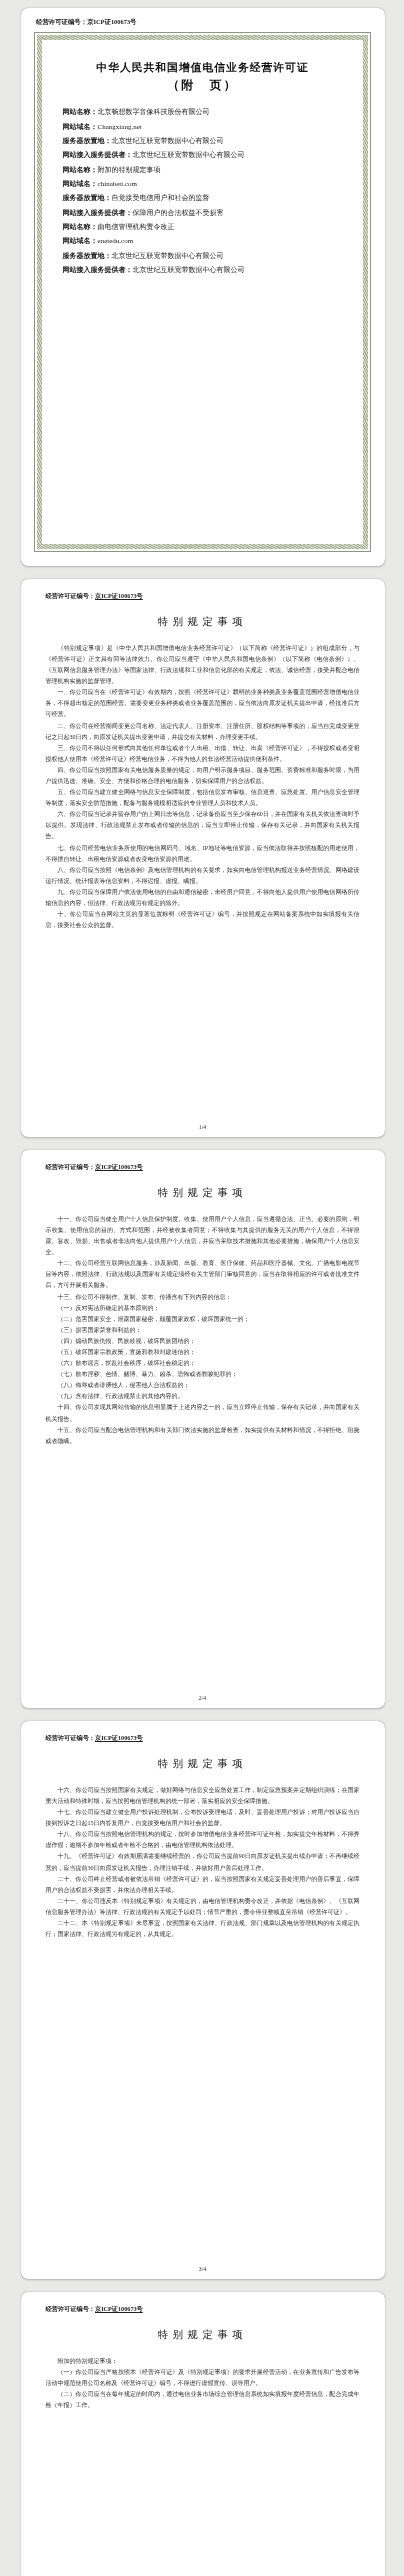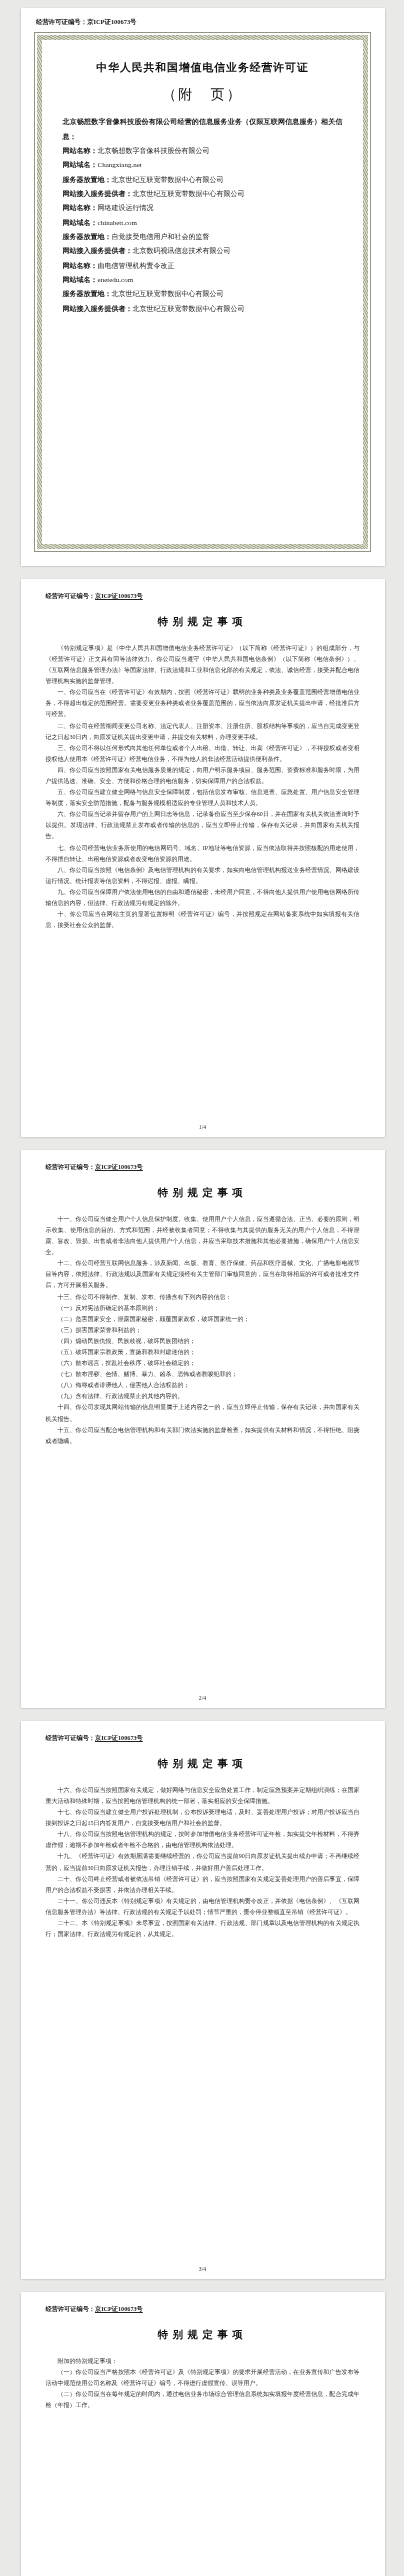--- a/index.html
+++ b/index.html
@@ -14,20 +14,21 @@
   }
   .page {
     width: 364px;
     height: 558px;
     margin: 0 auto 13px auto;
     background: #ffffff;
     box-shadow: 0 0.5px 2.1px rgba(0,0,0,0.25), 0 0 0.5px rgba(0,0,0,0.3);
     position: relative;
     display: flex;
     flex-direction: column;
+    border-radius: 7px;
   }
   
   .cert-header {
     padding: 10.3px 0 3.1px 15.5px;
     font-size: 6.4px;
     font-weight: bold;
     color: #1a1a1a;
   }
   .cert-frame {
     flex: 1;
@@ -44,24 +45,24 @@
   .cert-title {
     text-align: center;
     font-size: 10.8px;
     font-weight: bold;
     letter-spacing: 1px;
     color: #111;
     margin-top: 3.1px;
   }
   .cert-subtitle {
     text-align: center;
-    font-size: 14px;
-    font-weight: normal;
+    font-size: 12px;
+    font-weight: bold;
     color: #111;
-    margin-top: 11px;
+    margin-top: 2px;
     letter-spacing: 2.1px;
   }
   .cert-body {
     margin-top: 11.3px;
     font-size: 7px;
     font-weight: bold;
     color: #1a1a1a;
     line-height: 2.05;
   }
   .cert-intro { text-align: justify; }
@@ -72,21 +73,21 @@
     padding: 13.4px 25px 0 25px;
     font-size: 6.2px;
     font-weight: bold;
     color: #222;
   }
   .prov-header .lic-no { text-decoration: underline; }
   .prov-title {
     margin-top: 14.4px;
     text-align: center;
     font-size: 10.3px;
-    font-weight: bold;
+    font-weight: normal;
     letter-spacing: 4.6px;
     color: #111;
   }
   .prov-body {
     margin: 13.4px 25px 0 25px;
     font-size: 6px;
     line-height: 1.85;
     color: #2b2b2b;
     text-align: justify;
   }
@@ -107,38 +108,37 @@
 
 <div class="page">
   <div class="cert-header">
     <span>经营许可证编号：</span><span>京ICP证100673号</span>
   </div>
   <div class="cert-frame">
     <div class="cert-frame-inner">
       <div class="cert-title">中华人民共和国增值电信业务经营许可证</div>
       <div class="cert-subtitle">（附　页）</div>
       <div class="cert-body">
-        <div class="cert-intro">北京畅想数字音像科技股份有限公司经营的信息服务业务（仅限互联网信息服务）相关信息：</div>
         <div>
 
             <div class="cert-entry"><span>网站名称：</span><span class="val">北京畅想数字音像科技股份有限公司</span></div>
 
             <div class="cert-entry"><span>网站域名：</span><span class="val">Changxiang.net</span></div>
 
             <div class="cert-entry"><span>服务器放置地：</span><span class="val">北京世纪互联宽带数据中心有限公司</span></div>
 
             <div class="cert-entry"><span>网站接入服务提供者：</span><span class="val">北京世纪互联宽带数据中心有限公司</span></div>
 
-            <div class="cert-entry"><span>网站名称：</span><span class="val">网络建设运行情况</span></div>
+            <div class="cert-entry"><span>网站名称：</span><span class="val">附加的特别规定事项</span></div>
 
             <div class="cert-entry"><span>网站域名：</span><span class="val">chinabett.com</span></div>
 
             <div class="cert-entry"><span>服务器放置地：</span><span class="val">自觉接受电信用户和社会的监督</span></div>
 
-            <div class="cert-entry"><span>网站接入服务提供者：</span><span class="val">北京数码视讯信息技术有限公司</span></div>
+            <div class="cert-entry"><span>网站接入服务提供者：</span><span class="val">保障用户的合法权益不受损害</span></div>
 
             <div class="cert-entry"><span>网站名称：</span><span class="val">由电信管理机构责令改正</span></div>
 
             <div class="cert-entry"><span>网站域名：</span><span class="val">enetedu.com</span></div>
 
             <div class="cert-entry"><span>服务器放置地：</span><span class="val">北京世纪互联宽带数据中心有限公司</span></div>
 
             <div class="cert-entry"><span>网站接入服务提供者：</span><span class="val">北京世纪互联宽带数据中心有限公司</span></div>
           </div>
       </div>

